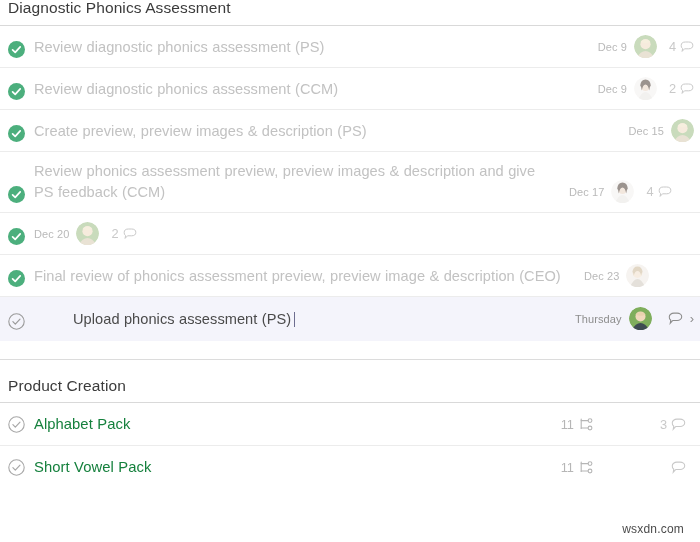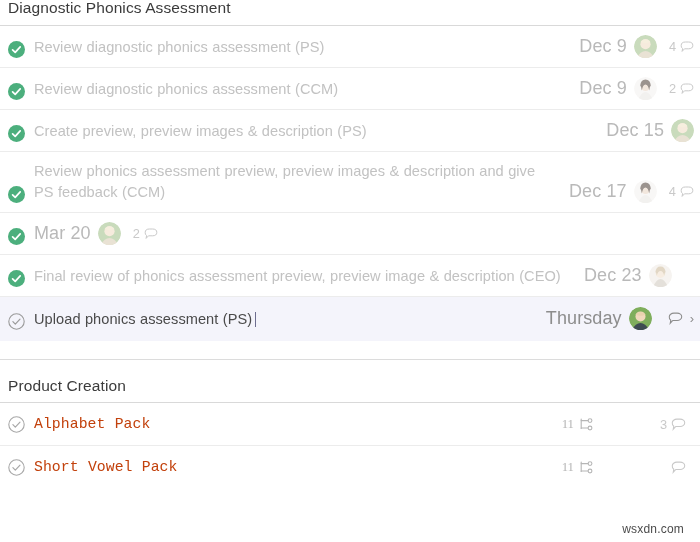--- a/index.html
+++ b/index.html
@@ -95,21 +95,21 @@
   
   .meta {
     flex: 0 0 auto;
     display: flex;
     align-items: center;
     gap: 0px;
     margin-top: 0px;
     height: 22px;
   }
   .date {
-    font-size: 18px;
+    font-size: 11px;
     color: #b9b9b9;
     white-space: nowrap;
     margin-right: 7px;
     letter-spacing: .1px;
   }
   .row.active .date { color: #8d8d8d; }
 
   .avatar {
     width: 23px;
     height: 23px;
@@ -142,39 +142,37 @@
     line-height: 1;
   }
 
   
   .subtasks {
     display: flex;
     align-items: flex-end;
     color: #b6b6b6;
     font-size: 12.8px;
     white-space: nowrap;
-    font-family: Liberation Serif, serif;
   }
   .subtasks .snum { margin-right: 5px; }
   .subtasks svg { display:block; }
 
   .spacer { flex: 1 1 auto; }
 
   .product-row {
     display: flex;
     align-items: center;
     padding: 11px 6px 11px 8px;
     min-height: 40px;
     box-sizing: border-box;
   }
   .product-row .row-text {
-    color: #c2410c;
+    color: #15803d;
     font-size: 14.8px;
     line-height: 20px;
-    font-family: Liberation Mono, monospace;
   }
   .sub-cell {
     width: 130px;
     display: flex;
     justify-content: flex-end;
     padding-right: 22px;
     box-sizing: border-box;
   }
   .com-cell {
     width: 78px;
@@ -311,21 +309,21 @@
   <div class="row-divider"></div>
 
   <div class="row">
     <span class="chk">
       <svg viewBox="0 0 17 17" width="17" height="17">
           <circle cx="8.5" cy="8.5" r="8.5" fill="#4caf7d"></circle>
           <path d="M4.6 8.8 L7.2 11.3 L12.2 5.9" stroke="#ffffff" stroke-width="1.7" fill="none" stroke-linecap="round" stroke-linejoin="round"></path>
         </svg>
     </span>
     <span class="meta">
-      <span class="date">Mar 20</span>
+      <span class="date">Dec 20</span>
       <span class="avatar">
         <svg class="av-svg" viewBox="0 0 23 23">
             <circle cx="11.5" cy="11.5" r="11.5" fill="#9dbf86"></circle>
             <circle cx="11.5" cy="9.2" r="5.1" fill="#f0dcc2"></circle>
             <path d="M2.5 23 q4-7 9-7 t9 7z" fill="#d8cbb2"></path>
             <path d="M6.6 6.6 q4.9-4.2 9.8 0 q-2 1.6-4.9 1.6 q-2.9 0-4.9-1.6z" fill="#efe2c4"></path>
           </svg>
       </span>
       <span class="comments">
         <span class="cnum">2</span>
@@ -352,21 +350,21 @@
             <circle cx="11.5" cy="11.5" r="11.5" fill="#efeae4"></circle>
             <path d="M4 23 q3.5-8 7.5-8 t7.5 8z" fill="#cfc8bd"></path>
             <circle cx="11.5" cy="9.3" r="4.7" fill="#f2e0cc"></circle>
             <path d="M6.4 8 q.6-5.6 5.1-5.6 q4.5 0 5.1 5.6 q-1 .8-1.4 3.8 q-1-4.8-3.7-4.8 q-2.7 0-3.7 4.8 q-.4-3-1.4-3.8z" fill="#cbb896"></path>
           </svg>
       </span>
     </span>
   </div>
   <div class="row-divider"></div>
 
-  <div class="row selected active" style="min-height:44px;padding-top:11px;padding-bottom:11px;">
+  <div class="row selected active" style="min-height:44px;padding-top:11px;padding-bottom:11px;gap:39px;">
     <span class="chk">
       <svg viewBox="0 0 17 17" width="17" height="17">
           <circle cx="8.5" cy="8.5" r="7.7" fill="none" stroke="#9a9a9a" stroke-width="1.1"></circle>
           <path d="M4.9 8.7 L7.3 11.1 L12.0 6.1" stroke="#9a9a9a" stroke-width="1.2" fill="none" stroke-linecap="round" stroke-linejoin="round"></path>
         </svg>
     </span>
     <span class="row-text"><span>Upload phonics assessment (PS)</span><span class="caret"></span></span>
     <span class="meta">
       <span class="date">Thursday</span>
       <span class="avatar">

